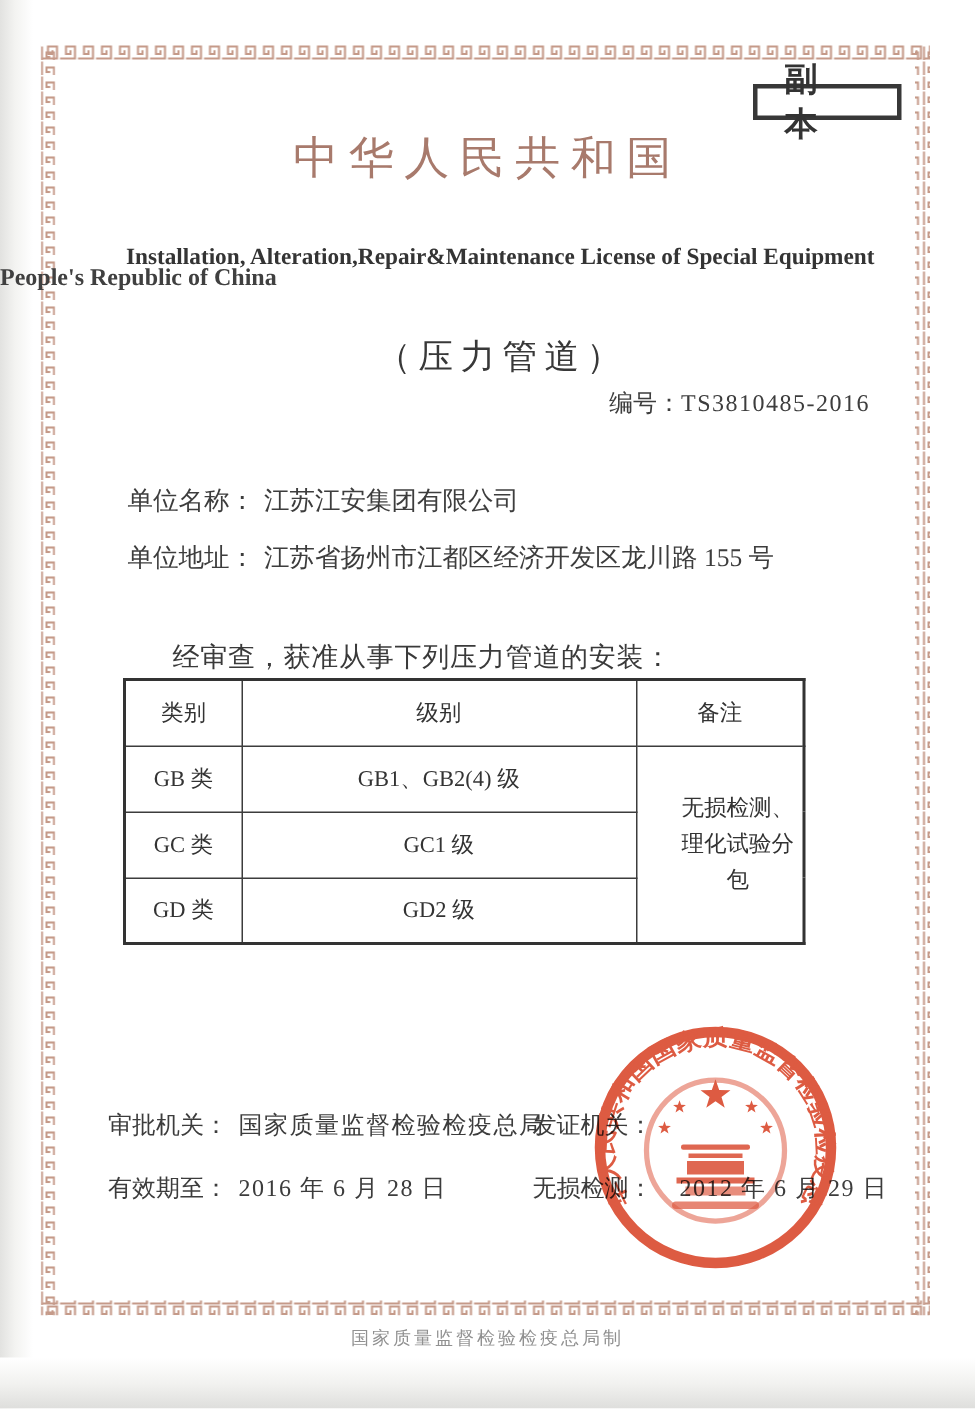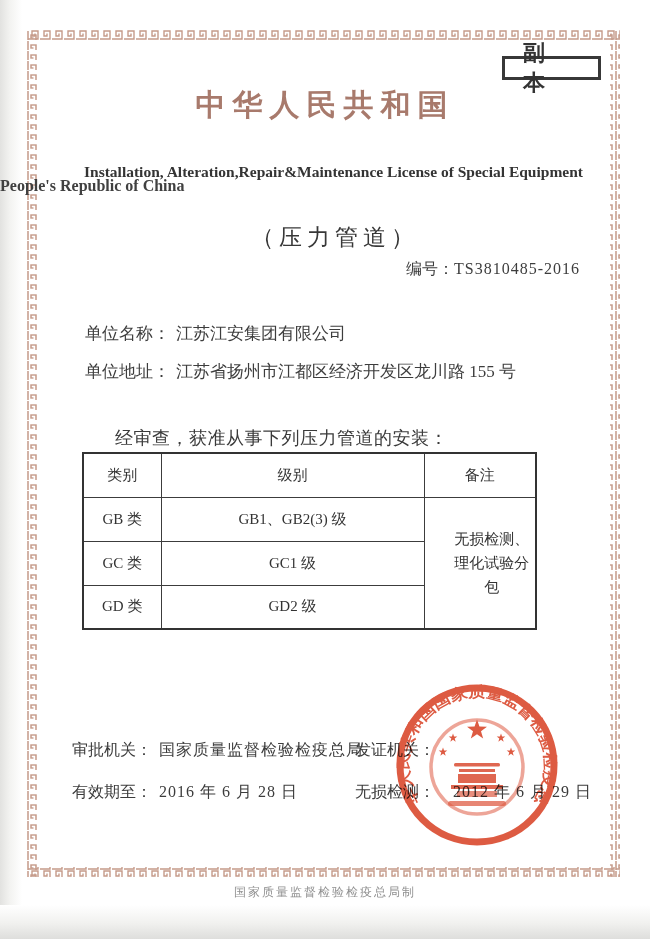--- a/index.html
+++ b/index.html
@@ -12,21 +12,21 @@
   .scan-bottom { position:absolute; left:0; bottom:0; width:100%; height:34px;
     background:linear-gradient(0deg,#dededc 0,#f1f1ef 16px,#ffffff 34px); }
 
   .frame-svg { position:absolute; left:27px; top:30px; pointer-events:none; }
 
   .badge { position:absolute; left:502px; top:56px; width:99px; height:24px;
     border:3px solid #383838; display:flex; align-items:center; justify-content:center; }
   .badge span { font-size:22px; font-weight:bold; letter-spacing:18px; padding-left:18px; color:#333; }
 
   .title-cn1 { position:absolute; left:0; top:85px; width:100%; text-align:center;
-    font-size:30px; font-weight:bold; letter-spacing:7px; color:#a87a6c; }
+    font-size:30px; font-weight:normal; letter-spacing:7px; color:#a87a6c; }
   .title-cn2 { position:absolute; left:0; top:120px; width:100%; text-align:center;
     font-size:34px; font-weight:bold; letter-spacing:1px; color:#a87a6c; }
   .title-en1 { position:absolute; left:0; top:163px; width:100%; text-align:center;
     font-size:15.5px; font-weight:bold; color:#343434;padding-left:17px; }
   .title-en2 { position:absolute; left:0; top:177px; width:100%; 
     font-size:16px; font-weight:bold; color:#404040; }
   .subtitle { position:absolute; left:0; top:222px; width:100%; text-align:center;
     font-size:23px; letter-spacing:5px; color:#383838;padding-left:20px; }
 
   .license-no { position:absolute; top:259px; right:70px; font-size:16px; color:#3d3d3d; }
@@ -113,21 +113,21 @@
         <col class="c3">
       </colgroup>
     <tbody>
         <tr>
       <th>类别</th>
       <th>级别</th>
       <th>备注</th>
     </tr>
     <tr>
       <td>GB 类</td>
-      <td>GB1、GB2(3) 级</td>
+      <td>GB1、GB2(4) 级</td>
       <td class="remark" rowspan="3">
         <span>无损检测、</span>
         <span>理化试验分包</span>
       </td>
     </tr>
     <tr>
       <td>GC 类</td>
       <td>GC1 级</td>
     </tr>
     <tr>

